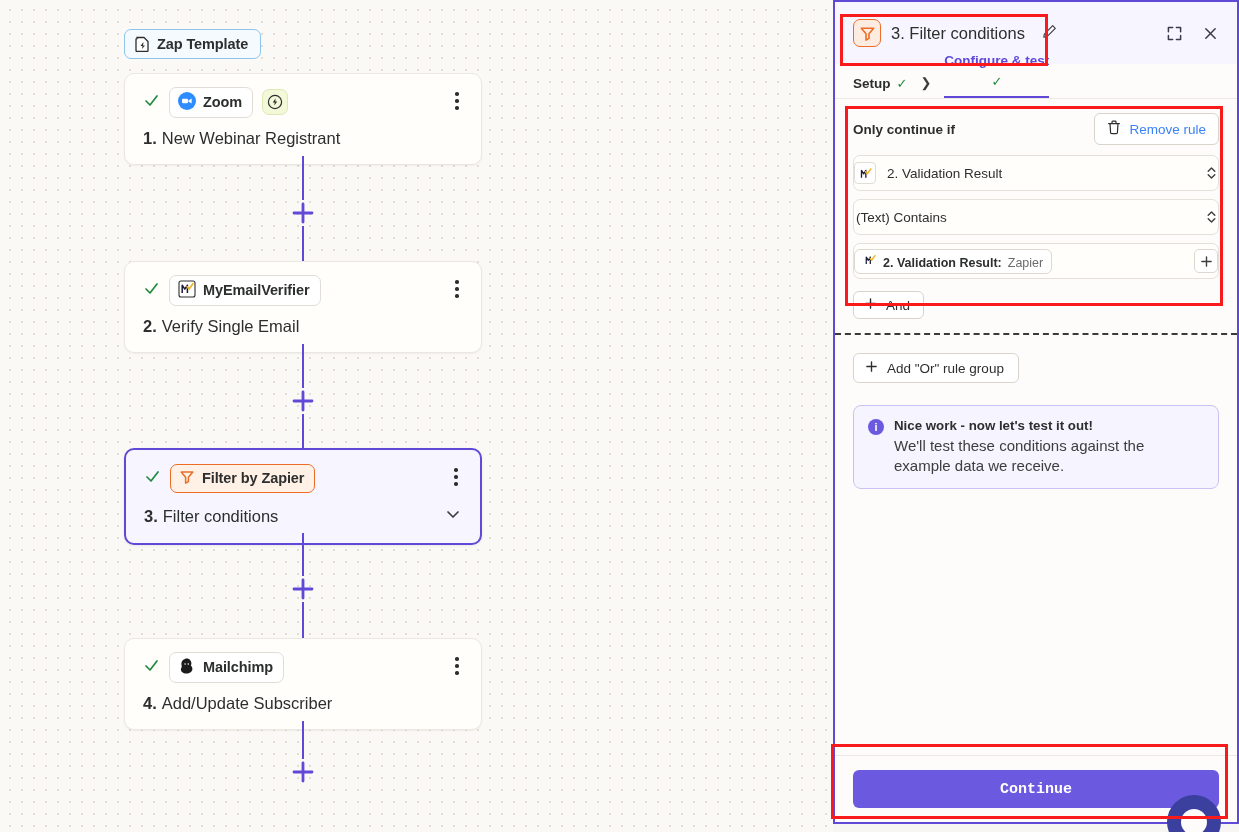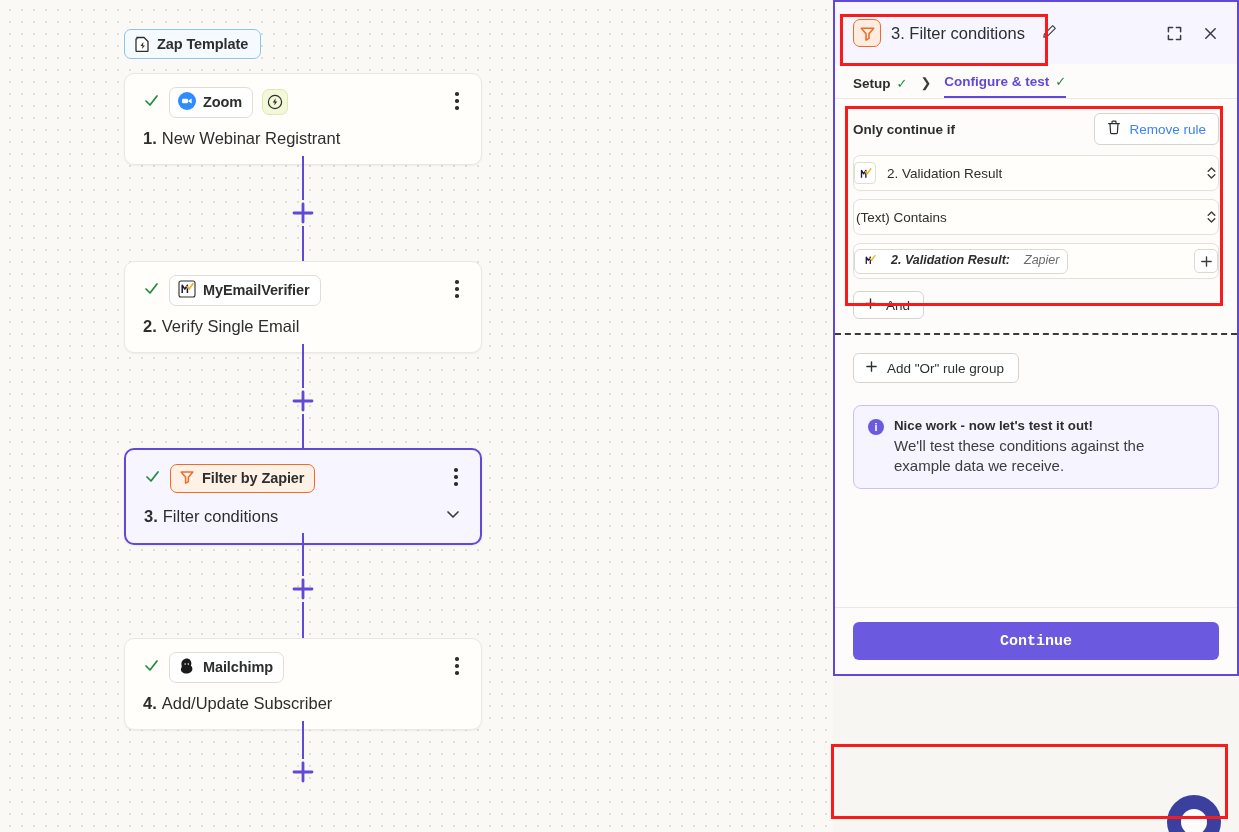--- a/index.html
+++ b/index.html
@@ -76,21 +76,21 @@
   .connector {
     position: absolute; left: 303px; width: 0; display: flex;
     flex-direction: column; align-items: center;
   }
   .conn-line { width: 2.6px; background: #5f49d6; }
   .conn-plus { color: #5f49d6; font-size: 26px; line-height: 12px; font-weight: 300; }
   .conn-plus svg { display:block; }
 
   
   #panel {
-    position: absolute; left: 833px; top: 0; width: 406px; height: 676px;
+    position: absolute; left: 833px; top: 0; width: 406px; height: 824px;
     background: #fdfcfa;
     border-left: 2.5px solid #5f49d6;
     border-top: 2.5px solid #5f49d6;
     border-bottom: 2.5px solid #5f49d6;
     border-right: 2.5px solid #5f49d6;
     display: flex; flex-direction: column;
   }
   .panel-header {
     height: 62px; flex: 0 0 62px; background: #f7f5ff;
     display: flex; align-items: center; padding: 0 14px 0 18px; gap: 10px;
@@ -108,21 +108,21 @@
   .panel-tabs {
     flex: 0 0 35px; height: 35px; background: #fdfcfa;
     border-bottom: 1px solid #ece9e3;
     display: flex; align-items: flex-end; padding: 0 18px; gap: 0;
   }
   .tab {
     display: flex; align-items: center; gap: 6px;
     font-size: 13.5px; font-weight: bold; color: #2d2e2e;
     padding-bottom: 7px; cursor: pointer;
   }
-  .tab.active { color: #5f49d6; border-bottom: 2.5px solid #5f49d6; }
+  .tab.active { color: #5f49d6; border-bottom: 2.5px solid #5f49d6; flex-direction: column; }
   .tab .tcheck { color: #1f8a3c; font-weight: normal; font-size: 13px; }
   .tab-sep { color: #3d3d3d; font-size: 13px; padding: 0 13px 8px 13px; }
 
   .panel-body { flex: 1; overflow: hidden; background: #fdfcfa; position: relative; }
 
   .rule-group { padding: 14px 18px 0 18px; }
   .rule-head { display: flex; align-items: center; margin-bottom: 10px; }
   .rule-head .label { font-size: 13.5px; font-weight: bold; color: #2d2e2e; }
   .remove-rule {
     margin-left: auto; display: inline-flex; align-items: center; gap: 8px;
@@ -132,23 +132,23 @@
   .field {
     background: #fffefb; border: 1px solid #e4e1da; border-radius: 7px;
     height: 36px; display: flex; align-items: center; padding: 0 0;
     margin-bottom: 8px; position: relative;
   }
   .field .mev-ico { width: 22px; height: 22px; border: 1px solid #e0ddd6; border-radius: 4px; background:#fff; display:flex; align-items:center; justify-content:center; flex: 0 0 22px;}
   .field .ftext { font-size: 13.5px; color: #2d2e2e; margin-left: 11px; }
   .field .ftext.plain { margin-left: 2px; }
   .updown { margin-left: auto; color: #3d3d3d; display:flex; }
   .token {
-    display: inline-flex; align-items: flex-start; gap: 14px;
+    display: inline-flex; align-items: flex-end; gap: 6px;
     background: #ffffff; border: 1px solid #ddd9d1; border-radius: 6px;
-    padding: 3px 8px; font-size: 12.5px; color: #2d2e2e; font-weight: bold; font-style: italic;
+    padding: 3px 8px; font-size: 12.5px; color: #2d2e2e; font-weight: bold;
   }
   .token .tval { font-weight: normal; color: #6b6b6b; }
   .plus-sq {
     margin-left: auto; width: 24px; height: 24px; border: 1px solid #ddd9d1;
     border-radius: 5px; background:#fff; display:flex; align-items:center;
     justify-content:center; color:#3d3d3d; font-size:16px; cursor:pointer;
   }
   .and-btn {
     display: inline-flex; align-items: center; gap: 9px;
     border: 1px solid #d8d4cc; border-radius: 6px; background: #fff;

